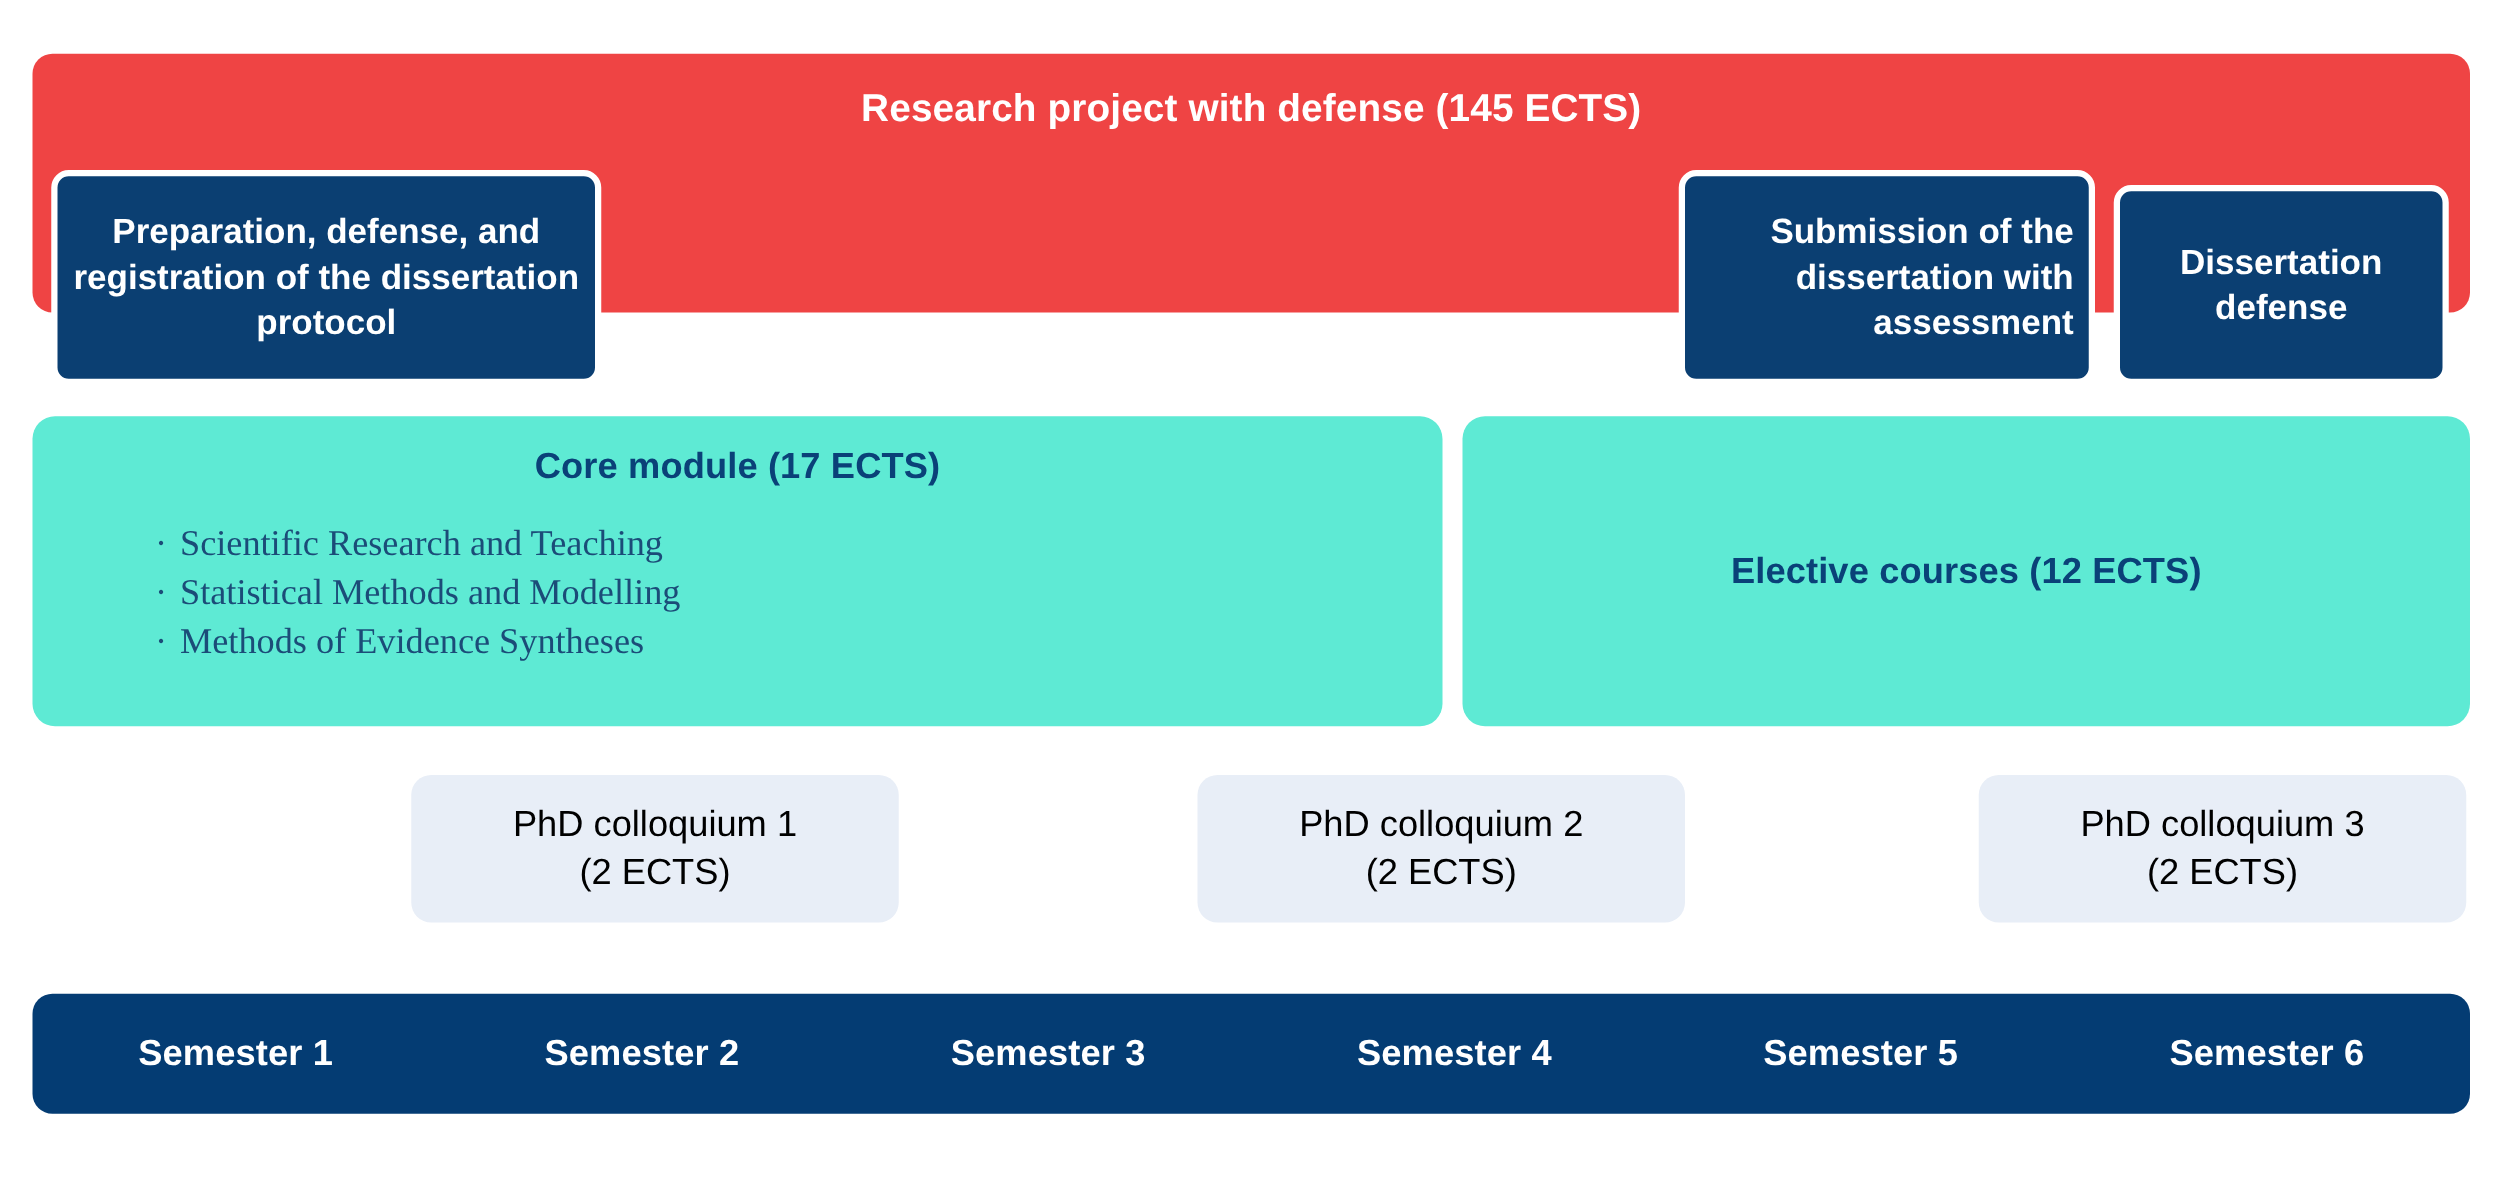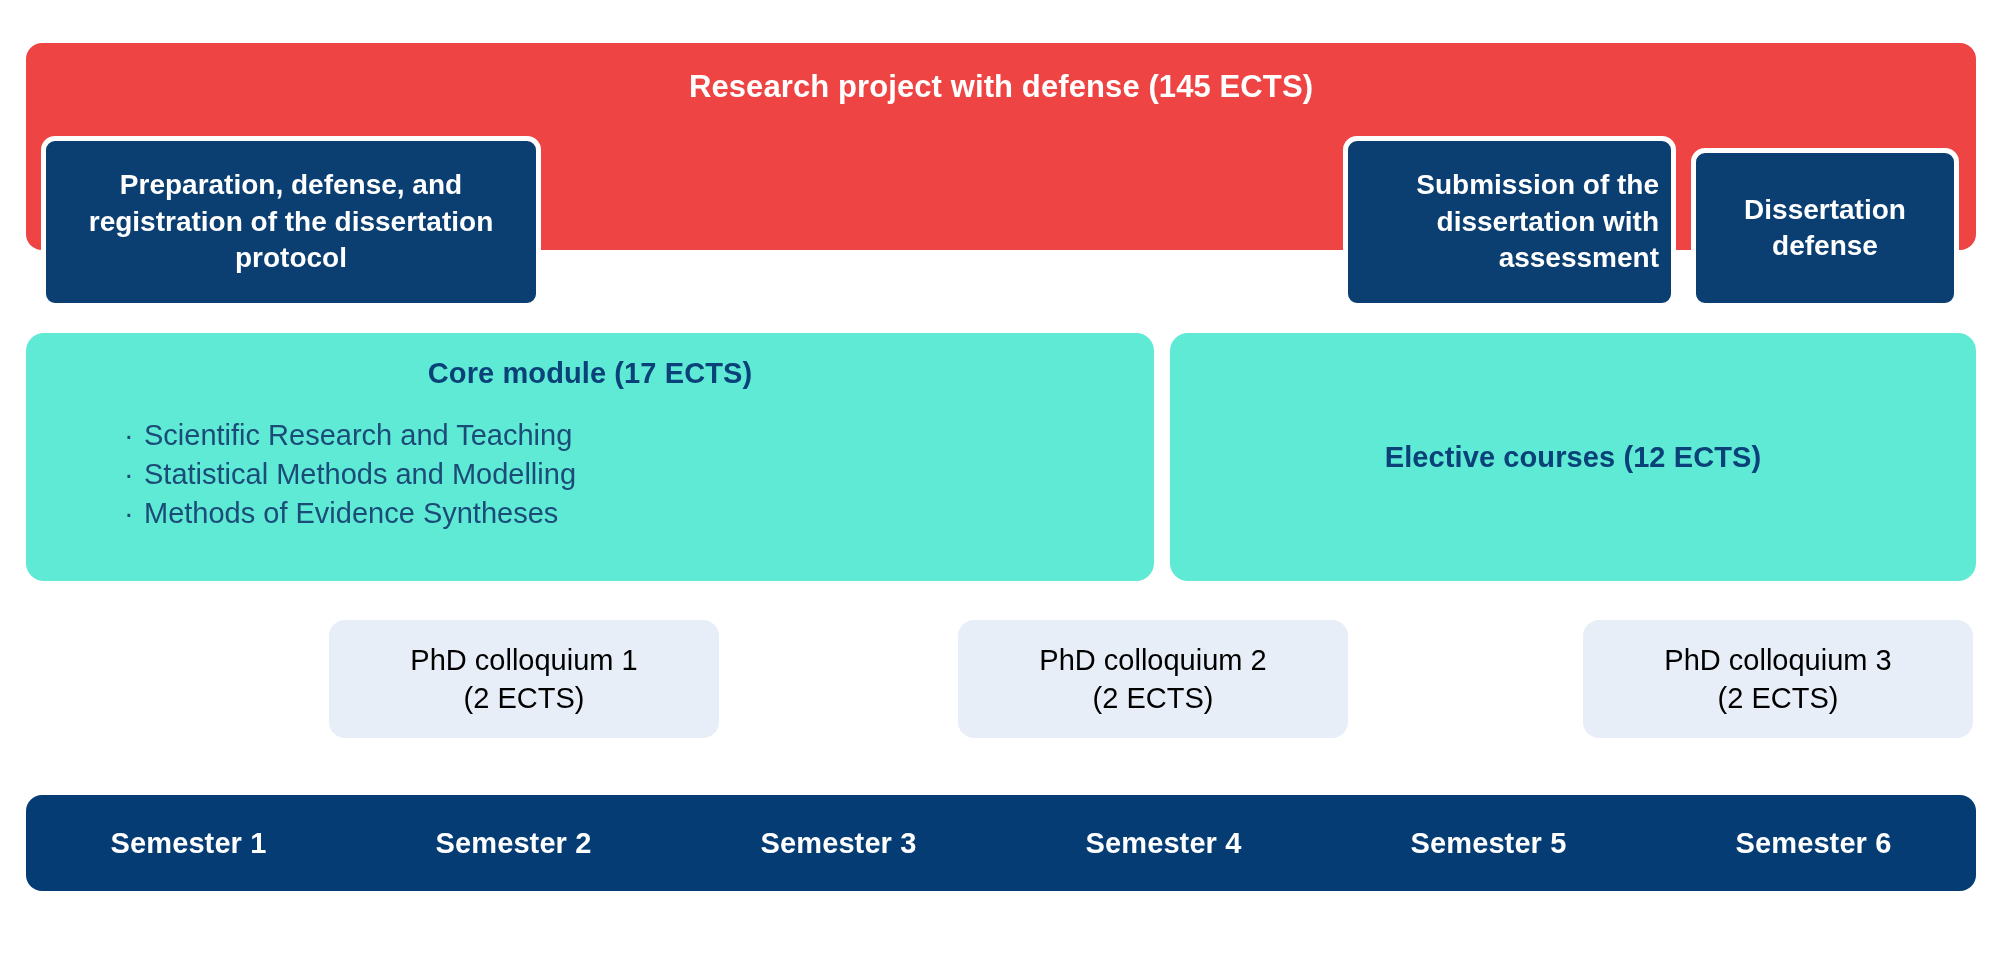--- a/index.html
+++ b/index.html
@@ -57,21 +57,21 @@
     line-height: 1.30;
     text-align: center;
     display: flex;
     align-items: center;
     justify-content: center;
     padding: 6px 12px;
   }
   .milestone-protocol {
     left: 41px;
     top: 136px;
-    width: 500px;
+    width: 440px;
     height: 172px;
   }
   .milestone-submission {
     left: 1343px;
     top: 136px;
     width: 333px;
     height: 172px;
     text-align: right;
   }
   .milestone-defense {
@@ -108,20 +108,21 @@
     color: #0A4178;
     font-size: 29px;
     font-weight: bold;
     text-align: center;
     letter-spacing: 0.1px;
   }
   .core-list {
     margin: 26px 0 0 0;
     padding: 0 1px 0 98px;
     list-style: none;
+    font-family: Liberation Serif, serif;
   }
   .core-list li {
     color: #1B4C78;
     font-size: 29px;
     font-weight: normal;
     line-height: 1.34;
     white-space: nowrap;
   }
   .core-list li .bullet-dot {
     display: inline-block;

